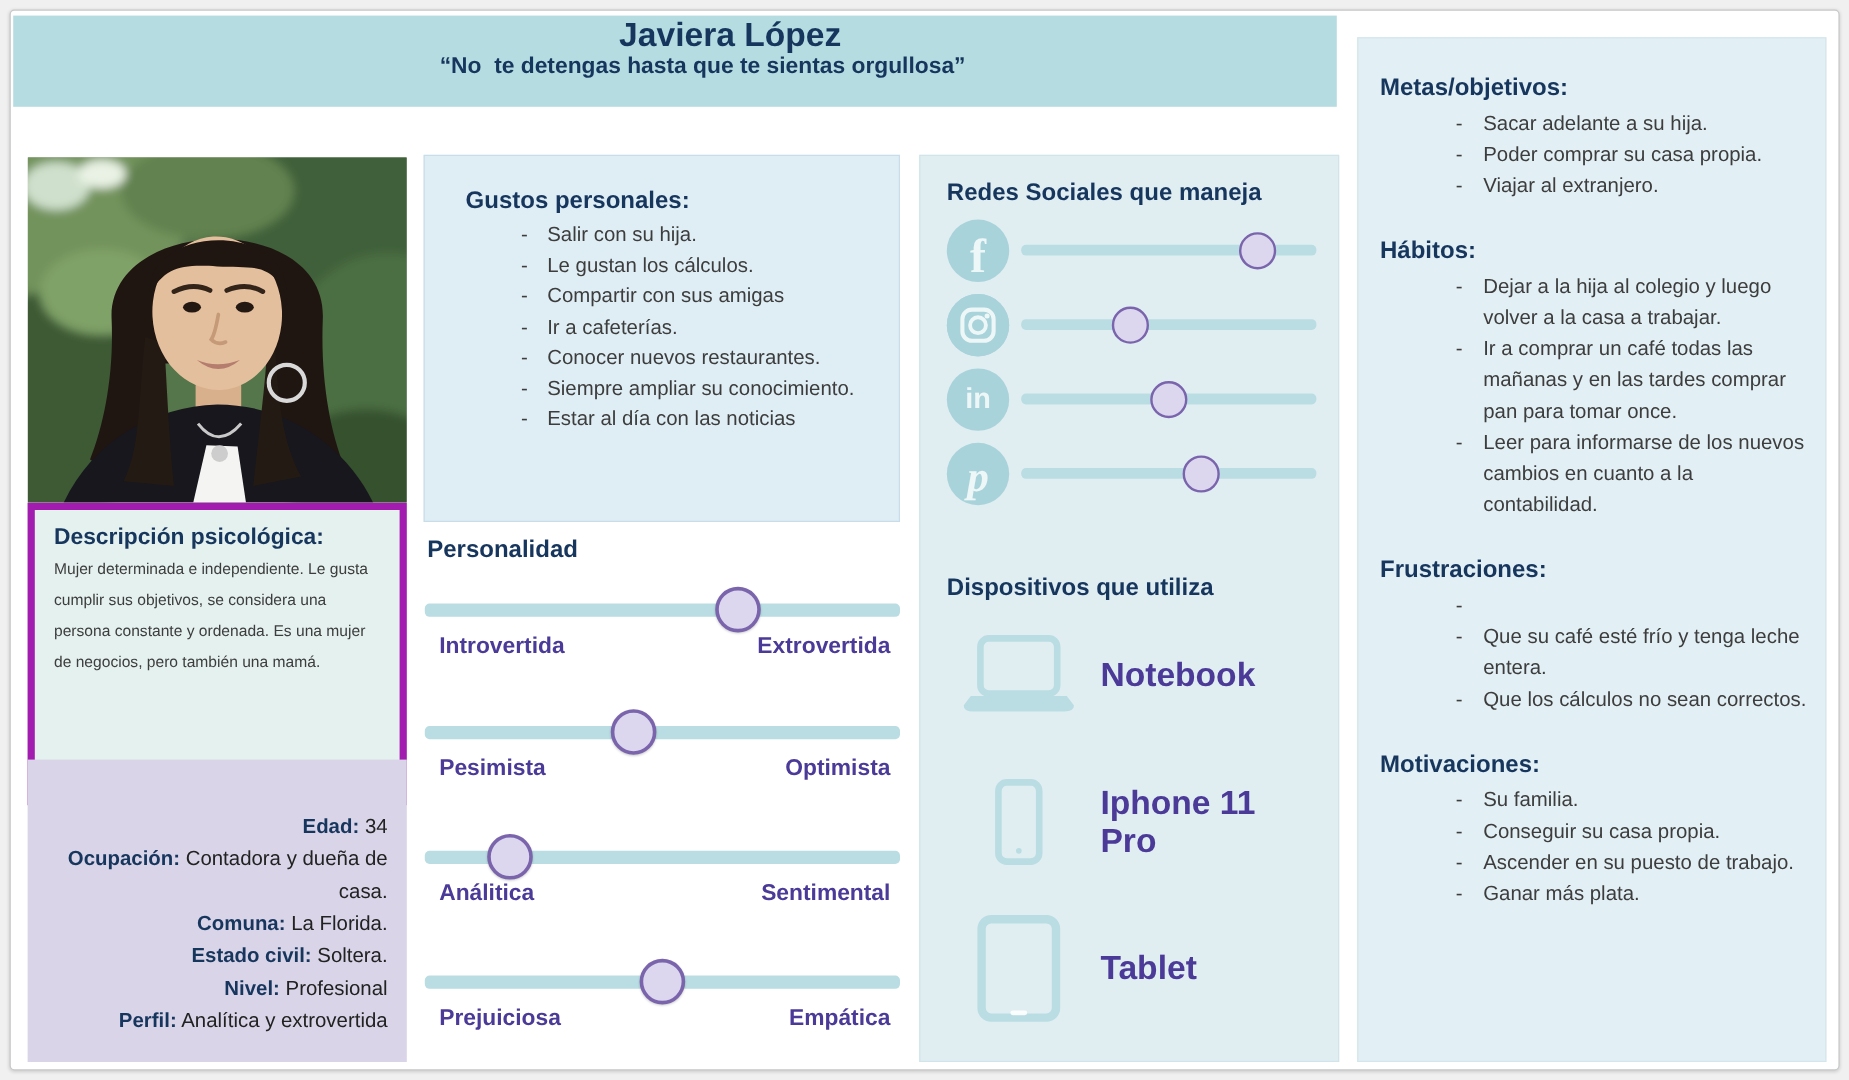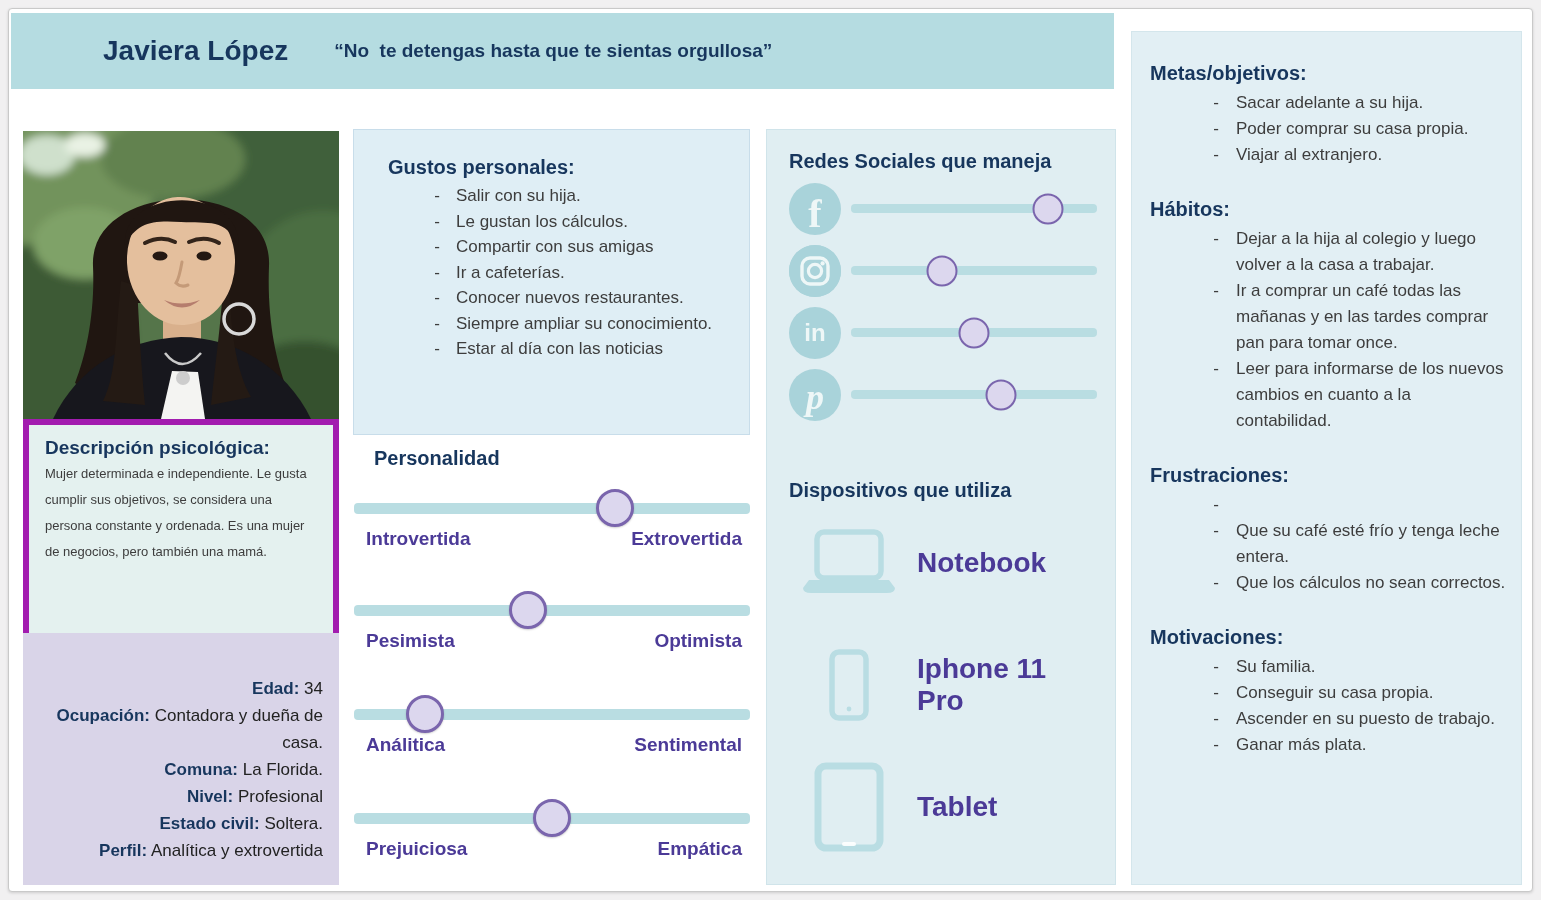--- a/index.html
+++ b/index.html
@@ -6,41 +6,41 @@
     --header_bar:#b5dce1; --box_blue:#dfeef5; --box_teal:#e4f1ef; --box_purple:#d9d4e8;
     --panel_blue:#e2eff4; --title_navy:#17365d; --text_gray:#3d3d3d; --accent_purple:#4b3a97;
     --track_teal:#b9dde2; --knob_fill:#dcd7ee; --knob_border:#7a65ad; --icon_teal:#a9d3da;
   }
   *{margin:0;padding:0;box-sizing:border-box;}
   html,body{width:1541px;height:900px;overflow:hidden;}
   body{background:#f1f0f1;font-family:"Liberation Sans",sans-serif;color:var(--text_gray);}
   .page{position:absolute;left:8px;top:8px;width:1525px;height:884px;background:#ffffff;
         border:1px solid #c9c9c9;border-radius:4px;box-shadow:0 1px 3px rgba(0,0,0,.15);}
   .hdr{position:absolute;left:2px;top:4px;width:1103px;height:76px;background:var(--header_bar);
-       display:flex;align-items:center;}
+       display:flex;align-items:center;flex-direction:column;}
   .hdr .name{font-size:28px;font-weight:bold;color:var(--title_navy);margin-left:92px;}
   .hdr .quote{font-size:19px;font-weight:bold;color:var(--title_navy);margin-left:46px;white-space:pre-wrap;}
   .photo{position:absolute;left:14px;top:122px;width:316px;height:288px;overflow:hidden;}
   .photo svg{display:block;width:100%;height:100%;}
   .descbox{position:absolute;left:14px;top:410px;width:316px;height:252px;background:var(--box_teal);
            border:6px solid #a21caf;padding:12px 16px;}
   .descbox h3{font-size:19px;color:var(--title_navy);margin-bottom:2px;}
   .descbox p{font-size:13px;line-height:26px;color:var(--text_gray);}
   .databox{position:absolute;left:14px;top:624px;width:316px;height:252px;background:var(--box_purple);
            padding:42px 16px 0 18px;text-align:right;}
   .databox .dline{font-size:17px;line-height:27px;color:#222;}
   .databox .dline b{color:var(--title_navy);}
   .gustos{position:absolute;left:344px;top:120px;width:397px;height:306px;background:var(--box_blue);
           border:1px solid #c8ddea;padding:26px 14px 0 34px;}
   .boxtitle{font-size:20px;font-weight:bold;color:var(--title_navy);}
   ul.dashlist{list-style:none;margin-top:4px;}
   ul.dashlist li{display:grid;grid-template-columns:38px 1fr;font-size:17px;line-height:25.5px;color:var(--text_gray);}
   ul.dashlist li .dash{text-align:center;}
   .gustos ul.dashlist{padding-left:30px;}
-  .ptitle{position:absolute;left:347px;top:438px;font-size:20px;font-weight:bold;color:var(--title_navy);margin-left:18px;}
+  .ptitle{position:absolute;left:347px;top:438px;font-size:20px;font-weight:bold;color:var(--title_navy);}
   .slider-row{position:absolute;left:345px;width:396px;height:72px;}
   .slider-row .track{position:absolute;left:0;top:19px;width:100%;height:11px;background:var(--track_teal);border-radius:4px;}
   .slider-row .knob{position:absolute;top:24px;width:38px;height:38px;border-radius:50%;background:var(--knob_fill);
         border:3px solid var(--knob_border);transform:translate(-50%,-50%);box-shadow:0 1px 2px rgba(0,0,0,.2);}
   .slider-row .labels{position:absolute;left:12px;right:8px;top:44px;display:flex;justify-content:space-between;
         font-size:19px;font-weight:bold;color:var(--accent_purple);}
   .redes{position:absolute;left:757px;top:120px;width:350px;height:756px;background:#e0eef2;
          border:1px solid #d0e4ea;padding:20px 18px 0 22px;}
   .soc-row{display:flex;align-items:center;margin-top:9px;height:53px;}
   .soc-ico{width:52px;height:52px;border-radius:50%;background:var(--icon_teal);color:#eef7f7;flex:0 0 52px;
@@ -113,22 +113,22 @@
 
   <div class="descbox">
     <h3>Descripción psicológica:</h3>
     <p>Mujer determinada e independiente. Le gusta cumplir sus objetivos, se considera una persona constante y ordenada. Es una mujer de negocios, pero también una mamá.</p>
   </div>
 
   <div class="databox">
     <div class="dline"><b>Edad:</b> <span>34</span></div>
     <div class="dline"><b>Ocupación:</b> <span>Contadora y dueña de casa.</span></div>
     <div class="dline"><b>Comuna:</b> <span>La Florida.</span></div>
+    <div class="dline"><b>Estado civil:</b> <span>Soltera.</span></div>
     <div class="dline"><b>Nivel:</b> <span>Profesional</span></div>
-    <div class="dline"><b>Estado civil:</b> <span>Soltera.</span></div>
     <div class="dline"><b>Perfil:</b> <span>Analítica y extrovertida</span></div>
   </div>
 
   <div class="gustos">
     <div class="boxtitle">Gustos personales:</div>
     <ul class="dashlist">
       <li>
           <span class="dash">-</span>
           <span>Salir con su hija.</span>
         </li>

